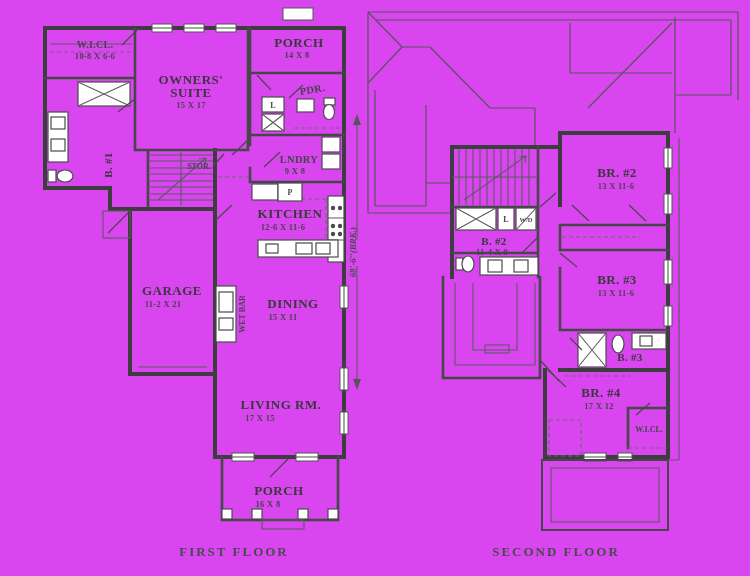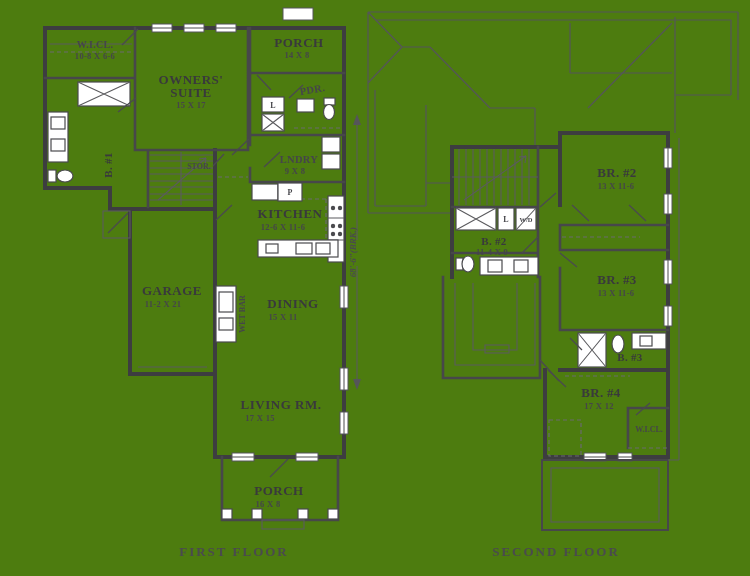--- a/index.html
+++ b/index.html
@@ -1,16 +1,16 @@
 <!DOCTYPE html>
 <html><head>
 <meta charset="utf-8">
 <style>
   html,body{margin:0;padding:0;background:#e8e8e6;}
-  #stage{position:relative;width:750px;height:576px;background:#4d7c0f;overflow:hidden;
+  #stage{position:relative;width:750px;height:576px;background:#d946ef;overflow:hidden;
          font-family:"Liberation Serif", serif;}
   svg{position:absolute;left:0;top:0;}
   .wall{stroke:#3d3d40;stroke-width:4;fill:none;stroke-linecap:square;}
   .wall-med{stroke:#47474a;stroke-width:2.6;fill:none;stroke-linecap:square;}
   .thin{stroke:#5b5b5e;stroke-width:1.1;fill:none;}
   .roof{stroke:#55555a;stroke-width:1.2;fill:none;}
   .dash{stroke:#6a6a6e;stroke-width:1.2;fill:none;stroke-dasharray:4 3;}
   .door{stroke:#4a4a4e;stroke-width:1.3;fill:none;}
   .winrect{fill:#ffffff;stroke:#55555a;stroke-width:1;}
   .fixture{stroke:#4a4a4e;stroke-width:1.2;fill:#fff;}

